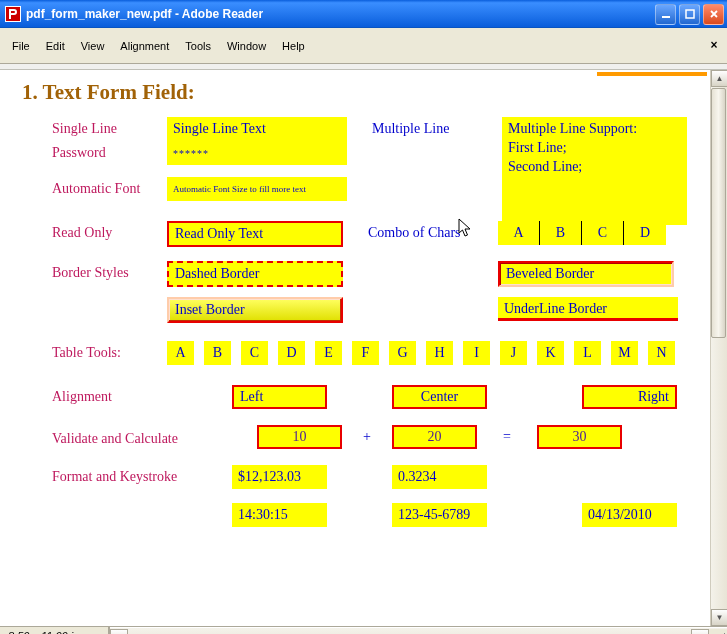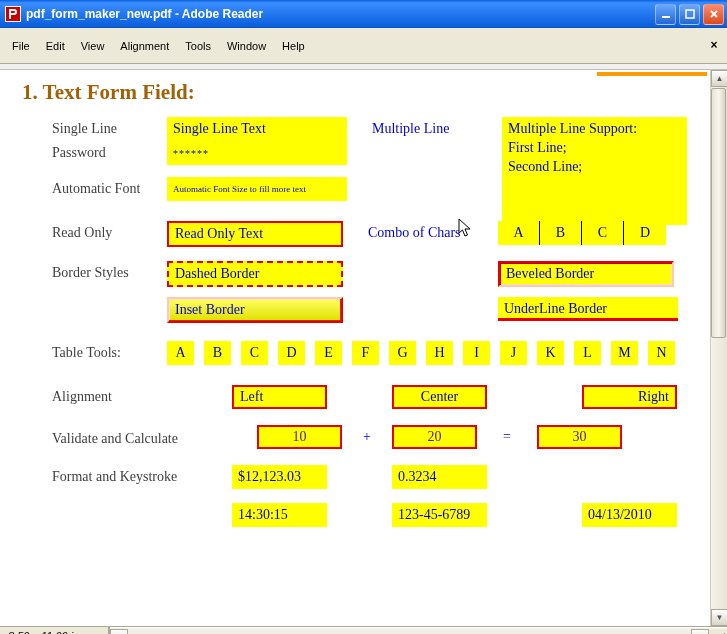--- a/index.html
+++ b/index.html
@@ -84,21 +84,21 @@
     color: #a16207;
     font-weight: bold;
     margin-bottom: 12px;
   }
   .row { display:flex; align-items:flex-start; margin-bottom: 8px; }
   .lbl {
     width: 145px;
     padding-left: 30px;
     padding-top: 4px;
     font-size: 14px;
-    color: #404040;
+    color: #be185d;
   }
   .lbl2 {
     width: 155px;
     padding-left: 25px;
     padding-top: 4px;
     font-size: 14px;
     color: #0000cc;
   }
   .field {
     background: #ffff00;

